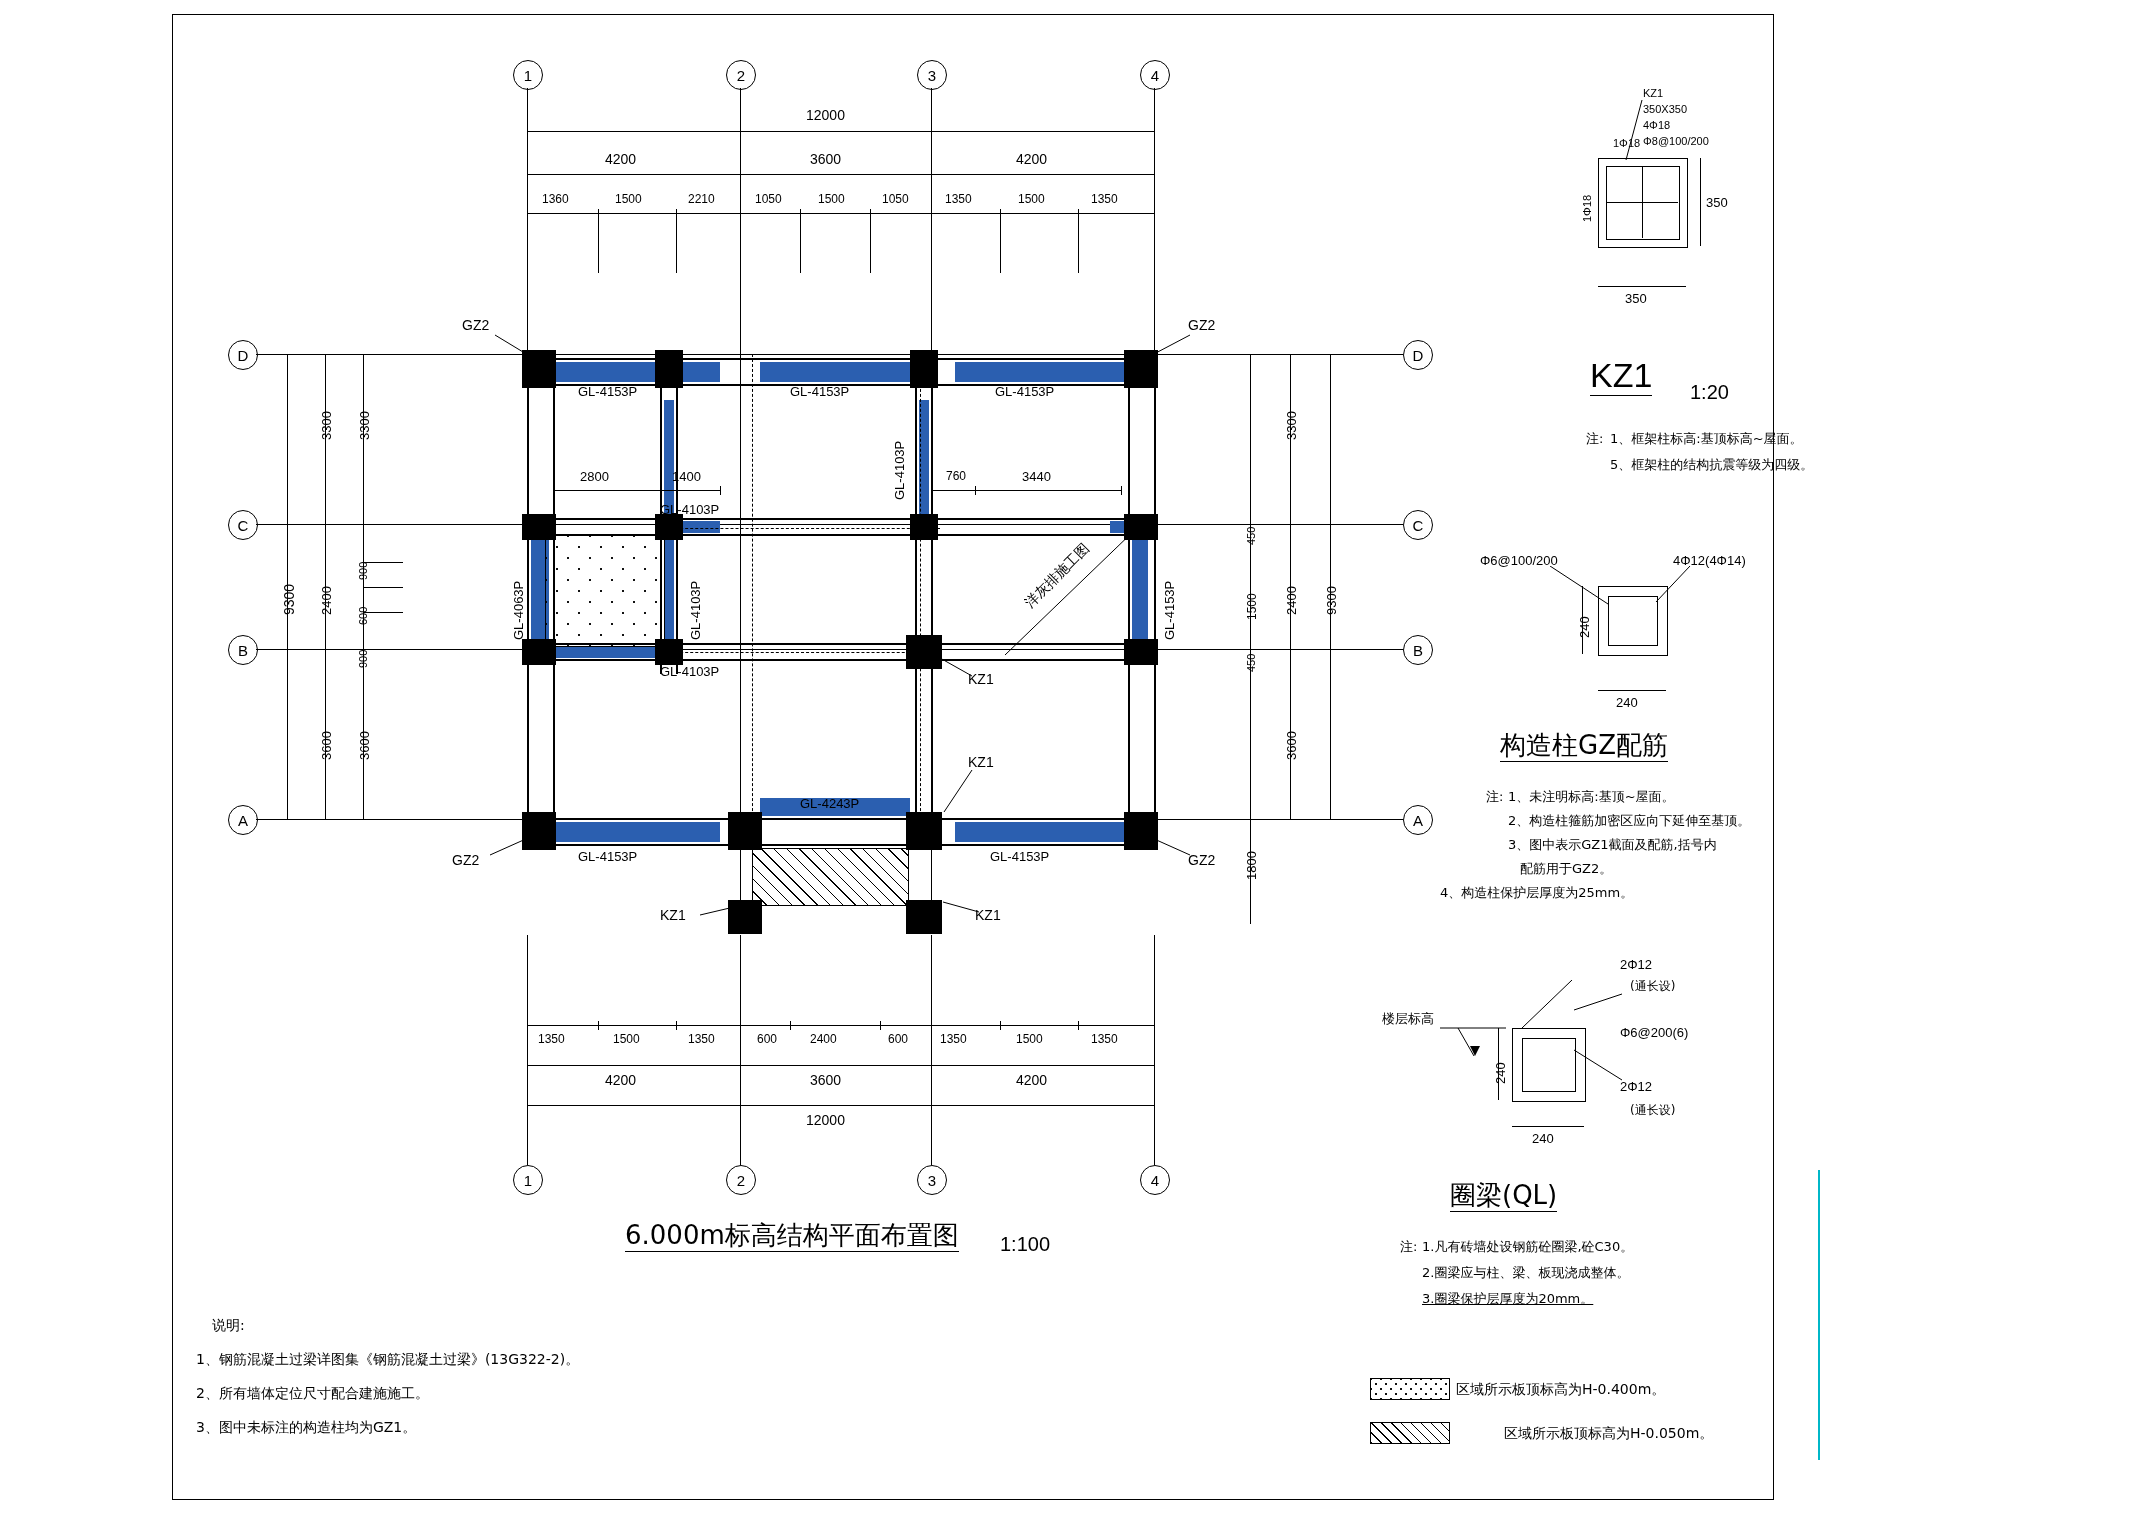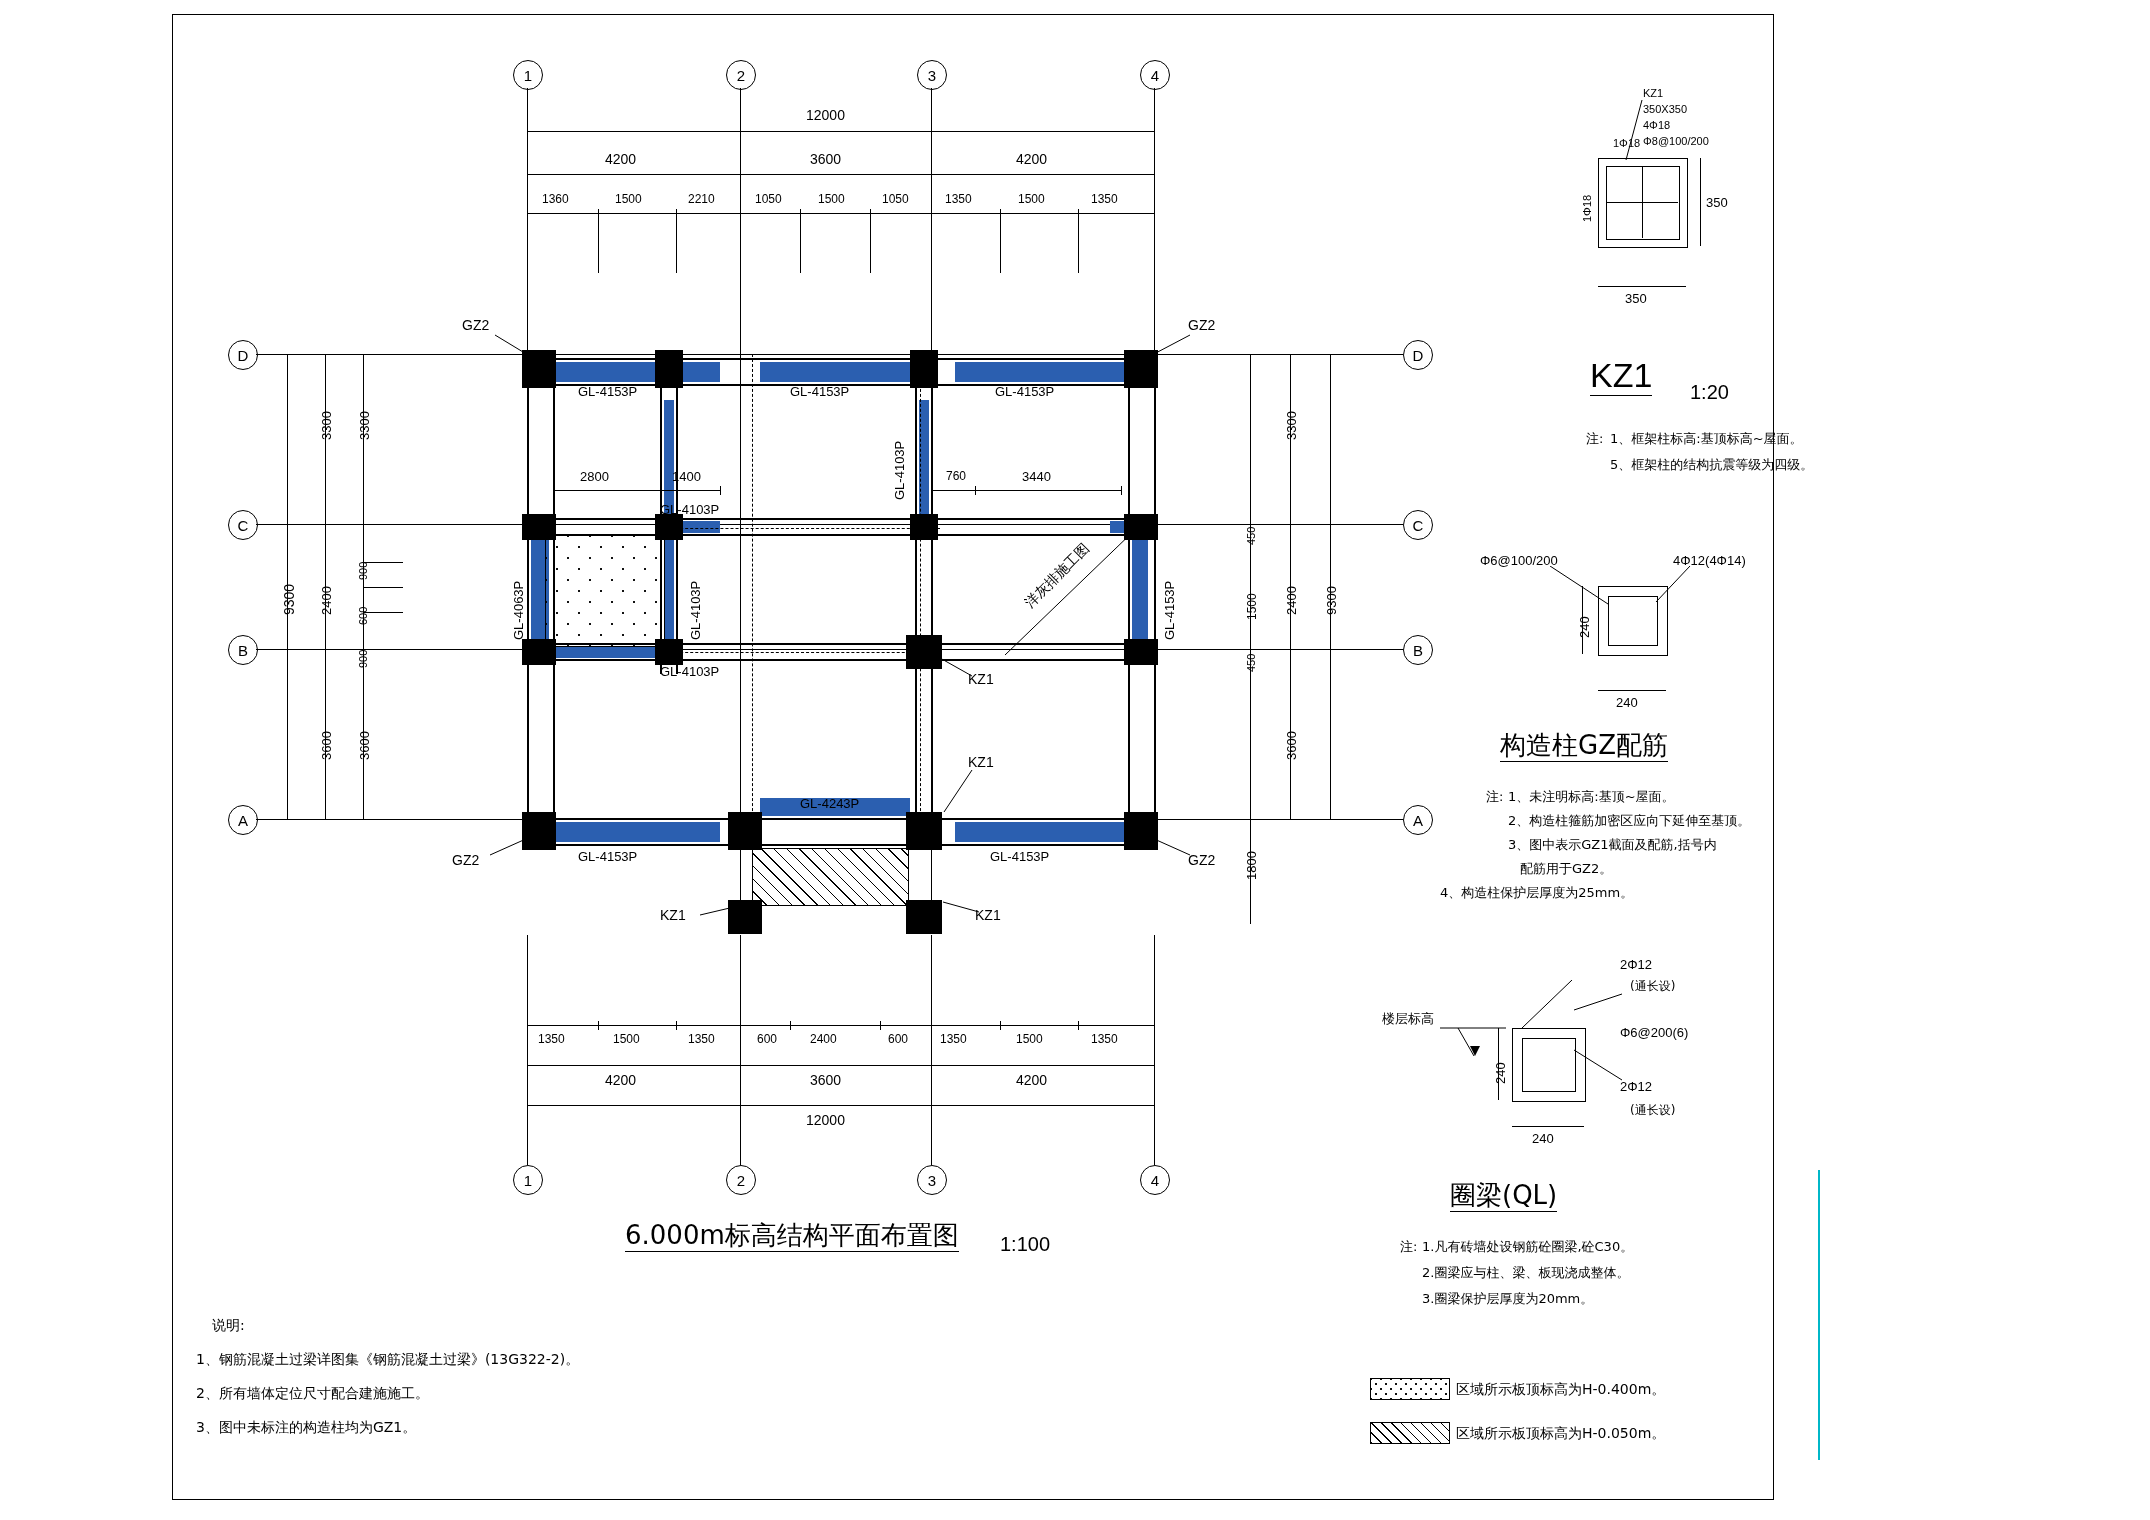--- a/index.html
+++ b/index.html
@@ -434,25 +434,25 @@
 
   <div class="ln vl" style="left:1498px;top:1028px;height:72px;"></div>
   <div class="t t13 rot90" style="left:1494px;top:1084px;">240</div>
   <div class="ln hl" style="left:1512px;top:1126px;width:72px;"></div>
   <div class="t t13" style="left:1532px;top:1132px;">240</div>
 
   <div class="t t26 cn ul" style="left:1450px;top:1182px;">圈梁(QL)</div>
   <div class="t t13 cn" style="left:1400px;top:1240px;">注:</div>
   <div class="t t13 cn" style="left:1422px;top:1240px;">1.凡有砖墙处设钢筋砼圈梁,砼C30。</div>
   <div class="t t13 cn" style="left:1422px;top:1266px;">2.圈梁应与柱、梁、板现浇成整体。</div>
-  <div class="t t13 cn" style="left:1422px;top:1292px;">3.圈梁保护层厚度为20mm。</div>
+  <div class="t t13 cn" style="left:1422px;top:1292px;text-decoration:underline;">3.圈梁保护层厚度为20mm。</div>
 
   <div class="legend leg-dot" style="left:1370px;top:1378px;"></div>
   <div class="t t14 cn" style="left:1456px;top:1382px;">区域所示板顶标高为H-0.400m。</div>
   <div class="legend leg-hatch" style="left:1370px;top:1422px;"></div>
-  <div class="t t14 cn" style="left:1456px;top:1426px;">区域所示板顶标高为H-0.050m。</div>
+  <div class="t t14 cn" style="left:1504px;top:1426px;">区域所示板顶标高为H-0.050m。</div>
 
   <div class="t t14 cn" style="left:212px;top:1318px;">说明:</div>
   <div class="t t14 cn" style="left:196px;top:1352px;">1、钢筋混凝土过梁详图集《钢筋混凝土过梁》(13G322-2)。</div>
   <div class="t t14 cn" style="left:196px;top:1386px;">2、所有墙体定位尺寸配合建施施工。</div>
   <div class="t t14 cn" style="left:196px;top:1420px;">3、图中未标注的构造柱均为GZ1。</div>
 
 </div>
 
 </body></html>

